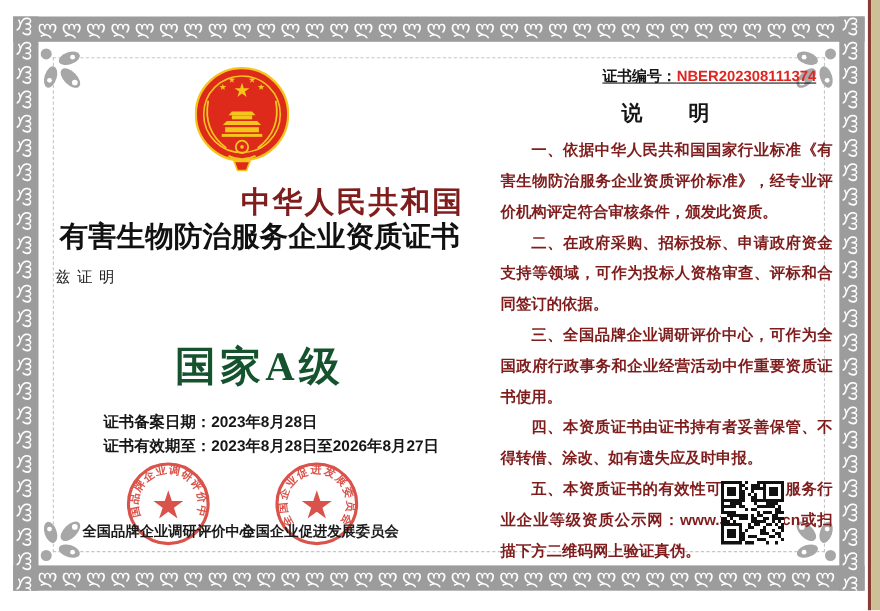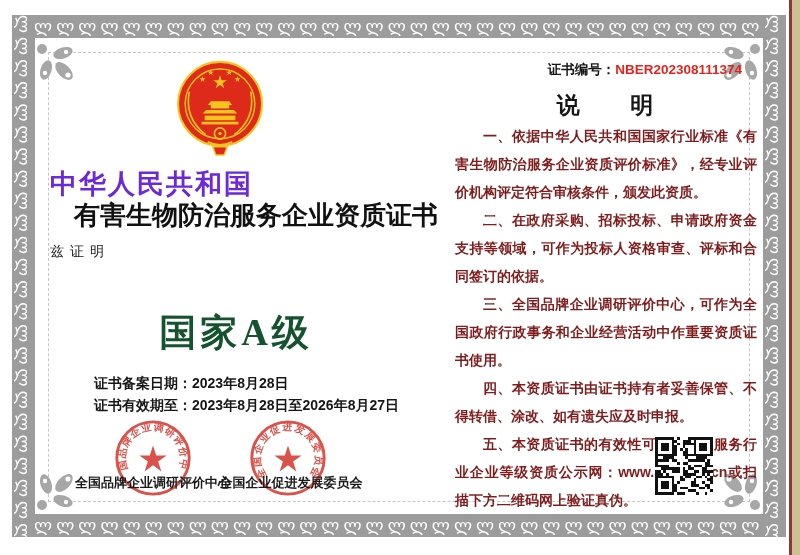--- a/index.html
+++ b/index.html
@@ -26,23 +26,23 @@
                border:1px dashed #c6c6c6;}
 
   .flourish{position:absolute;width:48px;height:48px;}
   .fl-tl{left:33px;top:40px;}
   .fl-tr{left:716px;top:40px;transform:rotate(90deg);}
   .fl-br{left:716px;top:466px;transform:rotate(180deg);}
   .fl-bl{left:33px;top:466px;transform:rotate(270deg);}
 
   
   .emblem{position:absolute;left:177px;top:58px;width:86px;height:104px;}
-  .title-country{position:absolute;left:50px;top:166px;width:372px;text-align:left;
-        font-size:27px;font-weight:bold;color:#6d28d9;letter-spacing:2px;}
-  .title-cert{position:absolute;left:34px;top:198px;width:404px;text-align:right;
+  .title-country{position:absolute;left:50px;top:166px;width:372px;text-align:right;
+        font-size:27px;font-weight:bold;color:#7f1d1d;letter-spacing:2px;}
+  .title-cert{position:absolute;left:34px;top:198px;width:404px;text-align:center;
         font-size:26px;font-weight:bold;color:#111;letter-spacing:0px;}
   .certify{position:absolute;left:50px;top:243px;width:372px;text-align:left;
         font-size:14px;color:#222;letter-spacing:6px;}
   .company{position:absolute;left:38px;top:272px;width:372px;text-align:center;
         font-size:21px;font-weight:bold;color:#111;letter-spacing:1px;}
   .grade{position:absolute;left:50px;top:308px;width:372px;text-align:center;
         font-family:"Liberation Serif","DejaVu Serif",serif;
         font-size:37px;font-weight:bold;color:#14532d;letter-spacing:4px;}
   .dates{position:absolute;left:94px;top:372px;font-size:14px;font-weight:bold;
         color:#161616;line-height:22px;}
@@ -51,24 +51,24 @@
   .seal{position:absolute;width:80px;height:80px;opacity:0.92;}
   .seal-1{left:113px;top:418px;}
   .seal-2{left:248px;top:418px;}
   .seal-label{position:absolute;top:474px;font-size:13px;font-weight:bold;color:#1a1a1a;
         width:190px;text-align:center;}
   .seal-label-1{left:58px;}
   .seal-label-2{left:196px;}
 
   
   .cert-no{position:absolute;top:61px;right:58px;font-size:13.5px;font-weight:bold;
-        color:#161616;white-space:nowrap;}
+        color:#161616;white-space:nowrap;text-decoration:underline;}
   .cert-no .num{color:#e02520;}
   .notes-title{position:absolute;left:455px;top:90px;width:300px;text-align:center;
-        font-size:23px;font-weight:bold;color:#161616;letter-spacing:2.2em;padding-left:2.2em;box-sizing:border-box;}
+        font-size:19px;font-weight:bold;color:#161616;letter-spacing:2.2em;padding-left:2.2em;box-sizing:border-box;}
   .notes{position:absolute;left:455px;top:122px;width:302px;}
   .notes p{margin:0;font-size:14px;font-weight:bold;color:#7f1d1d;line-height:28px;
         text-indent:2em;text-align:justify;}
   .qr{position:absolute;left:655px;top:437px;width:58px;height:58px;}
 </style>
 </head>
 <body>
 
 <div class="stage">
 

